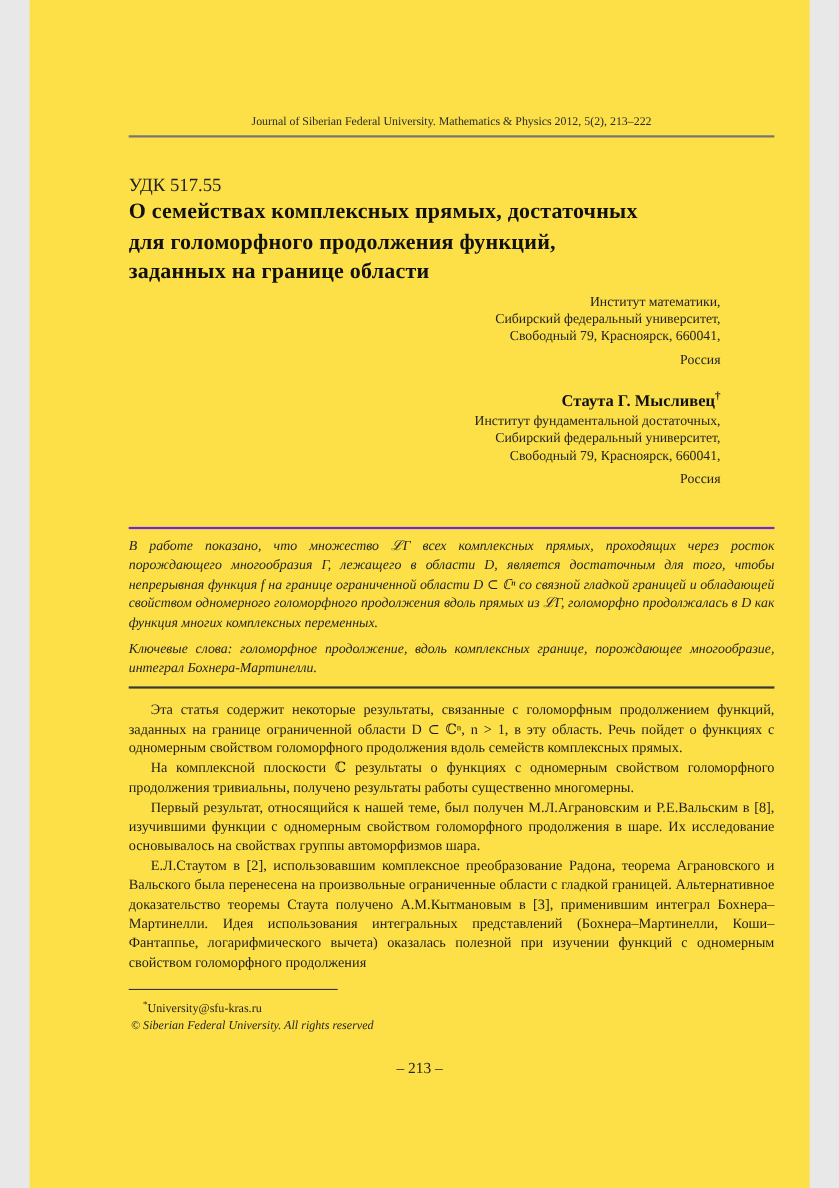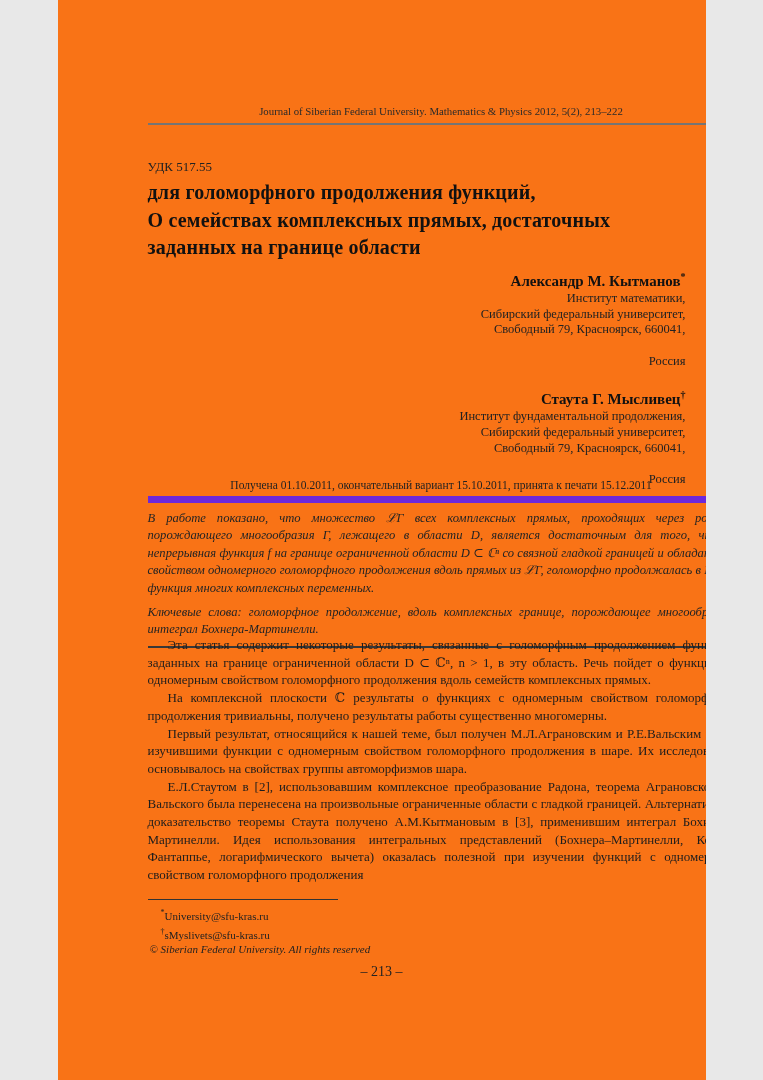--- a/index.html
+++ b/index.html
@@ -1,40 +1,40 @@
 <!DOCTYPE html>
 <html><head>
 <meta charset="utf-8">
 <style>
   * { margin: 0; padding: 0; box-sizing: border-box; }
   html, body { background: #e8e8e8; }
   .page {
     position: relative;
-    width: 648px;
+    width: 709px;
     height: 1080px;
-    background: #f97316;
+    background: #fde047;
     font-family: "Liberation Serif", "DejaVu Serif", serif;
     color: #1f1f1f;
     overflow: hidden;
     margin: 0 auto;
   }
   .content-col { position: absolute; left: 90px; width: 587px; }
 
   .journal-header {
     top: 105px;
     text-align: center;
     font-size: 10.8px;
     color: #2a2a2a;
     padding-bottom: 6px;
     border-bottom: 2px solid #757575;
   }
 
   .udc {
     top: 159px;
-    font-size: 13px;
+    font-size: 17px;
     color: #222;
   }
 
   .paper-title {
     top: 179px;
     font-size: 20px;
     font-weight: bold;
     line-height: 27.5px;
     color: #111;
     letter-spacing: 0.2px;
@@ -53,34 +53,34 @@
   }
   .author-name sup { font-size: 10px; font-weight: bold; }
   .affiliation-line {
     font-size: 12.5px;
     line-height: 15.6px;
     color: #222;
   }
   .country-line {
     font-size: 12.5px;
     line-height: 15.6px;
-    margin-top: 16px;
+    margin-top: 6px;
     color: #222;
   }
   .author-block + .author-block { margin-top: 16px; }
 
   .received-abstract { top: 479px; }
   .received-line {
     text-align: center;
     font-size: 11.5px;
     color: #222;
     margin-bottom: 5px;
   }
   .abstract-box {
-    border-top: 7px solid #6d28d9;
+    border-top: 2px solid #6d28d9;
     border-bottom: 2px solid #383838;
     padding: 7px 0 7px 0;
   }
   .abstract-text, .keywords-text {
     font-style: italic;
     font-size: 12.6px;
     line-height: 17.4px;
     text-align: justify;
     color: #242424;
   }
@@ -129,62 +129,59 @@
 </head>
 <body>
 
 <div class="page">
 
   <div class="content-col journal-header">Journal of Siberian Federal University. Mathematics &amp; Physics 2012, 5(2), 213–222</div>
 
   <div class="content-col udc">УДК 517.55</div>
 
   <div class="content-col paper-title">
+    <div>О семействах комплексных прямых, достаточных</div>
     <div>для голоморфного продолжения функций,</div>
-    <div>О семействах комплексных прямых, достаточных</div>
     <div>заданных на границе области</div>
   </div>
 
   <div class="content-col authors-block">
 
     <div class="author-block">
-      <div class="author-name"><span>Александр М. Кытманов</span><sup>*</sup></div>
       <div class="affiliation-line">Институт математики,</div>
       <div class="affiliation-line">Сибирский федеральный университет,</div>
       <div class="affiliation-line">Свободный 79, Красноярск, 660041,</div>
       <div class="country-line">Россия</div>
     </div>
 
     <div class="author-block">
       <div class="author-name"><span>Стаута Г. Мысливец</span><sup>†</sup></div>
-      <div class="affiliation-line">Институт фундаментальной продолжения,</div>
+      <div class="affiliation-line">Институт фундаментальной достаточных,</div>
       <div class="affiliation-line">Сибирский федеральный университет,</div>
       <div class="affiliation-line">Свободный 79, Красноярск, 660041,</div>
       <div class="country-line">Россия</div>
     </div>
 
   </div>
 
   <div class="content-col received-abstract">
-    <div class="received-line">Получена 01.10.2011, окончательный вариант 15.10.2011, принята к печати 15.12.2011</div>
     <div class="abstract-box">
       <div class="abstract-text">В работе показано, что множество ℒΓ всех комплексных прямых, проходящих через росток порождающего многообразия Γ, лежащего в области D, является достаточным для того, чтобы непрерывная функция f на границе ограниченной области D ⊂ ℂⁿ со связной гладкой границей и обладающей свойством одномерного голоморфного продолжения вдоль прямых из ℒΓ, голоморфно продолжалась в D как функция многих комплексных переменных.</div>
       <div class="keywords-text">Ключевые слова: голоморфное продолжение, вдоль комплексных границе, порождающее многообразие, интеграл Бохнера-Мартинелли.</div>
     </div>
   </div>
 
   <div class="content-col body-text">
     <p class="body-paragraph">Эта статья содержит некоторые результаты, связанные с голоморфным продолжением функций, заданных на границе ограниченной области D ⊂ ℂⁿ, n &gt; 1, в эту область. Речь пойдет о функциях с одномерным свойством голоморфного продолжения вдоль семейств комплексных прямых.</p>
     <p class="body-paragraph">На комплексной плоскости ℂ результаты о функциях с одномерным свойством голоморфного продолжения тривиальны, получено результаты работы существенно многомерны.</p>
     <p class="body-paragraph">Первый результат, относящийся к нашей теме, был получен М.Л.Аграновским и Р.Е.Вальским в [8], изучившими функции с одномерным свойством голоморфного продолжения в шаре. Их исследование основывалось на свойствах группы автоморфизмов шара.</p>
     <p class="body-paragraph">Е.Л.Стаутом в [2], использовавшим комплексное преобразование Радона, теорема Аграновского и Вальского была перенесена на произвольные ограниченные области с гладкой границей. Альтернативное доказательство теоремы Стаута получено А.М.Кытмановым в [3], применившим интеграл Бохнера–Мартинелли. Идея использования интегральных представлений (Бохнера–Мартинелли, Коши–Фантаппье, логарифмического вычета) оказалась полезной при изучении функций с одномерным свойством голоморфного продолжения</p>
   </div>
 
   <div class="content-col footnotes">
     <div class="footnote-rule"></div>
     <div class="footnote-item"><sup>*</sup><span>University@sfu-kras.ru</span></div>
-    <div class="footnote-item"><sup>†</sup><span>sMyslivets@sfu-kras.ru</span></div>
     <div class="copyright-line">© Siberian Federal University. All rights reserved</div>
   </div>
 
   <div class="page-number">– 213 –</div>
 
 </div>
 
 </body></html>

